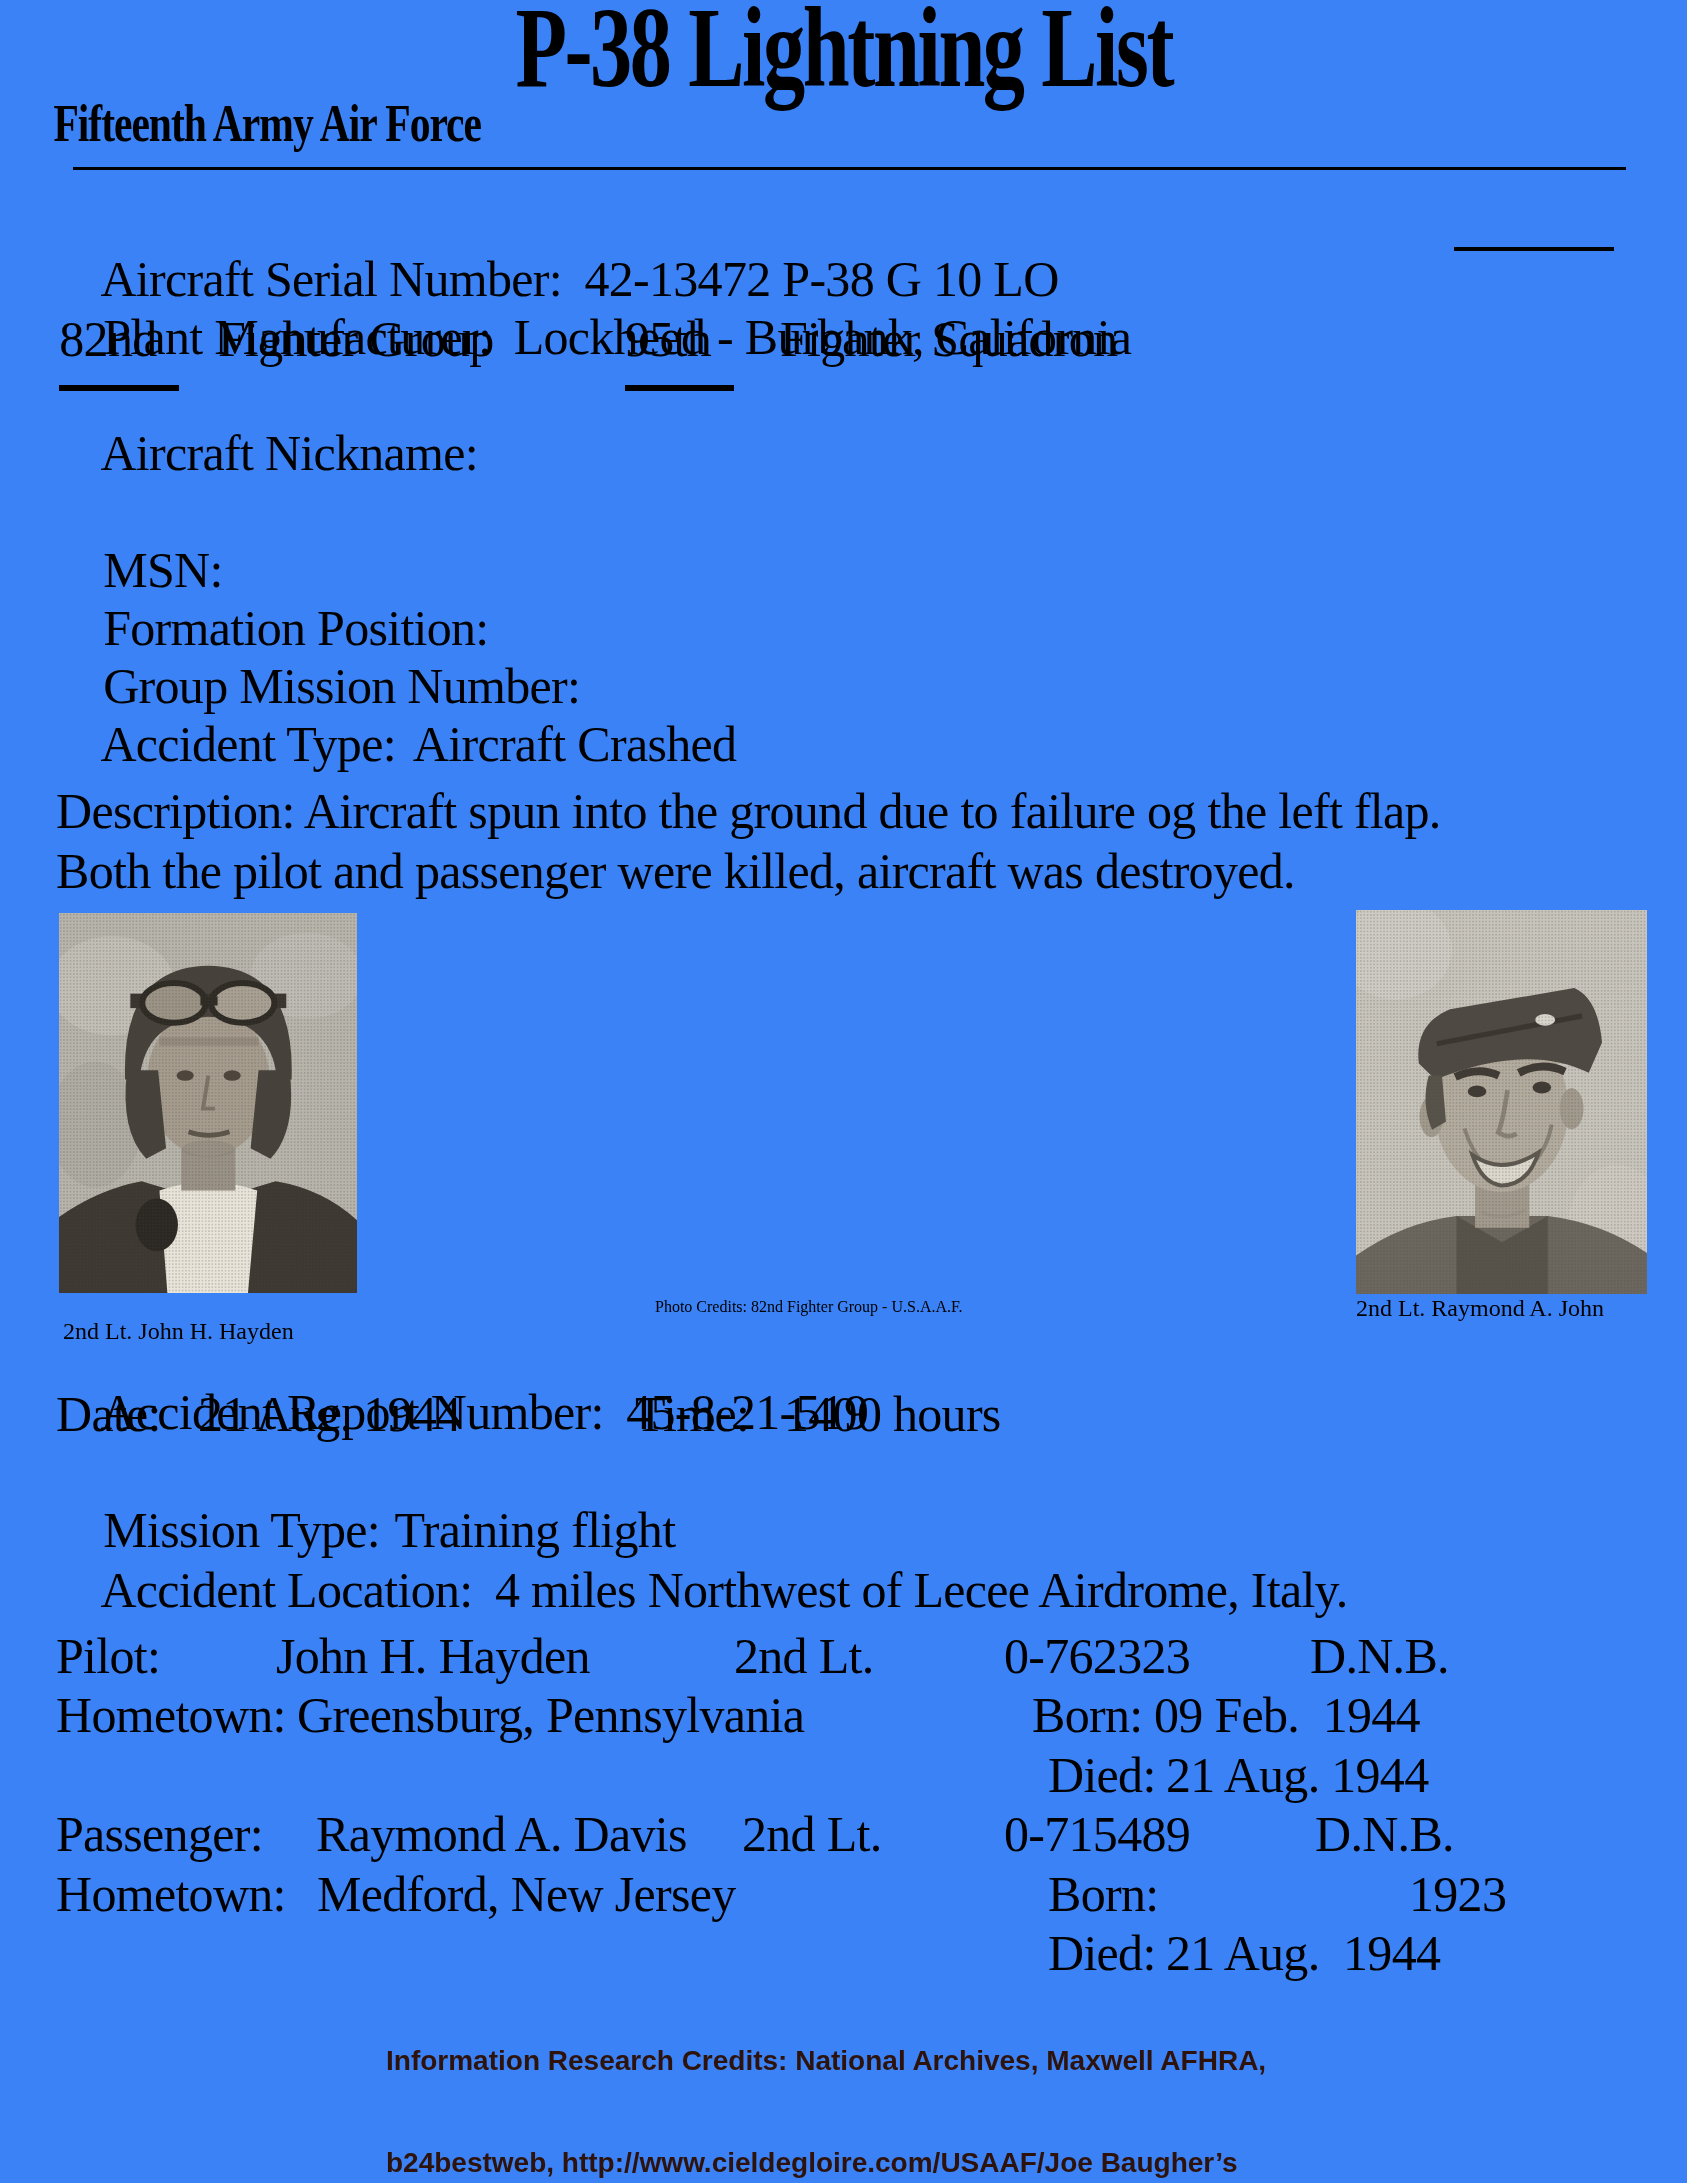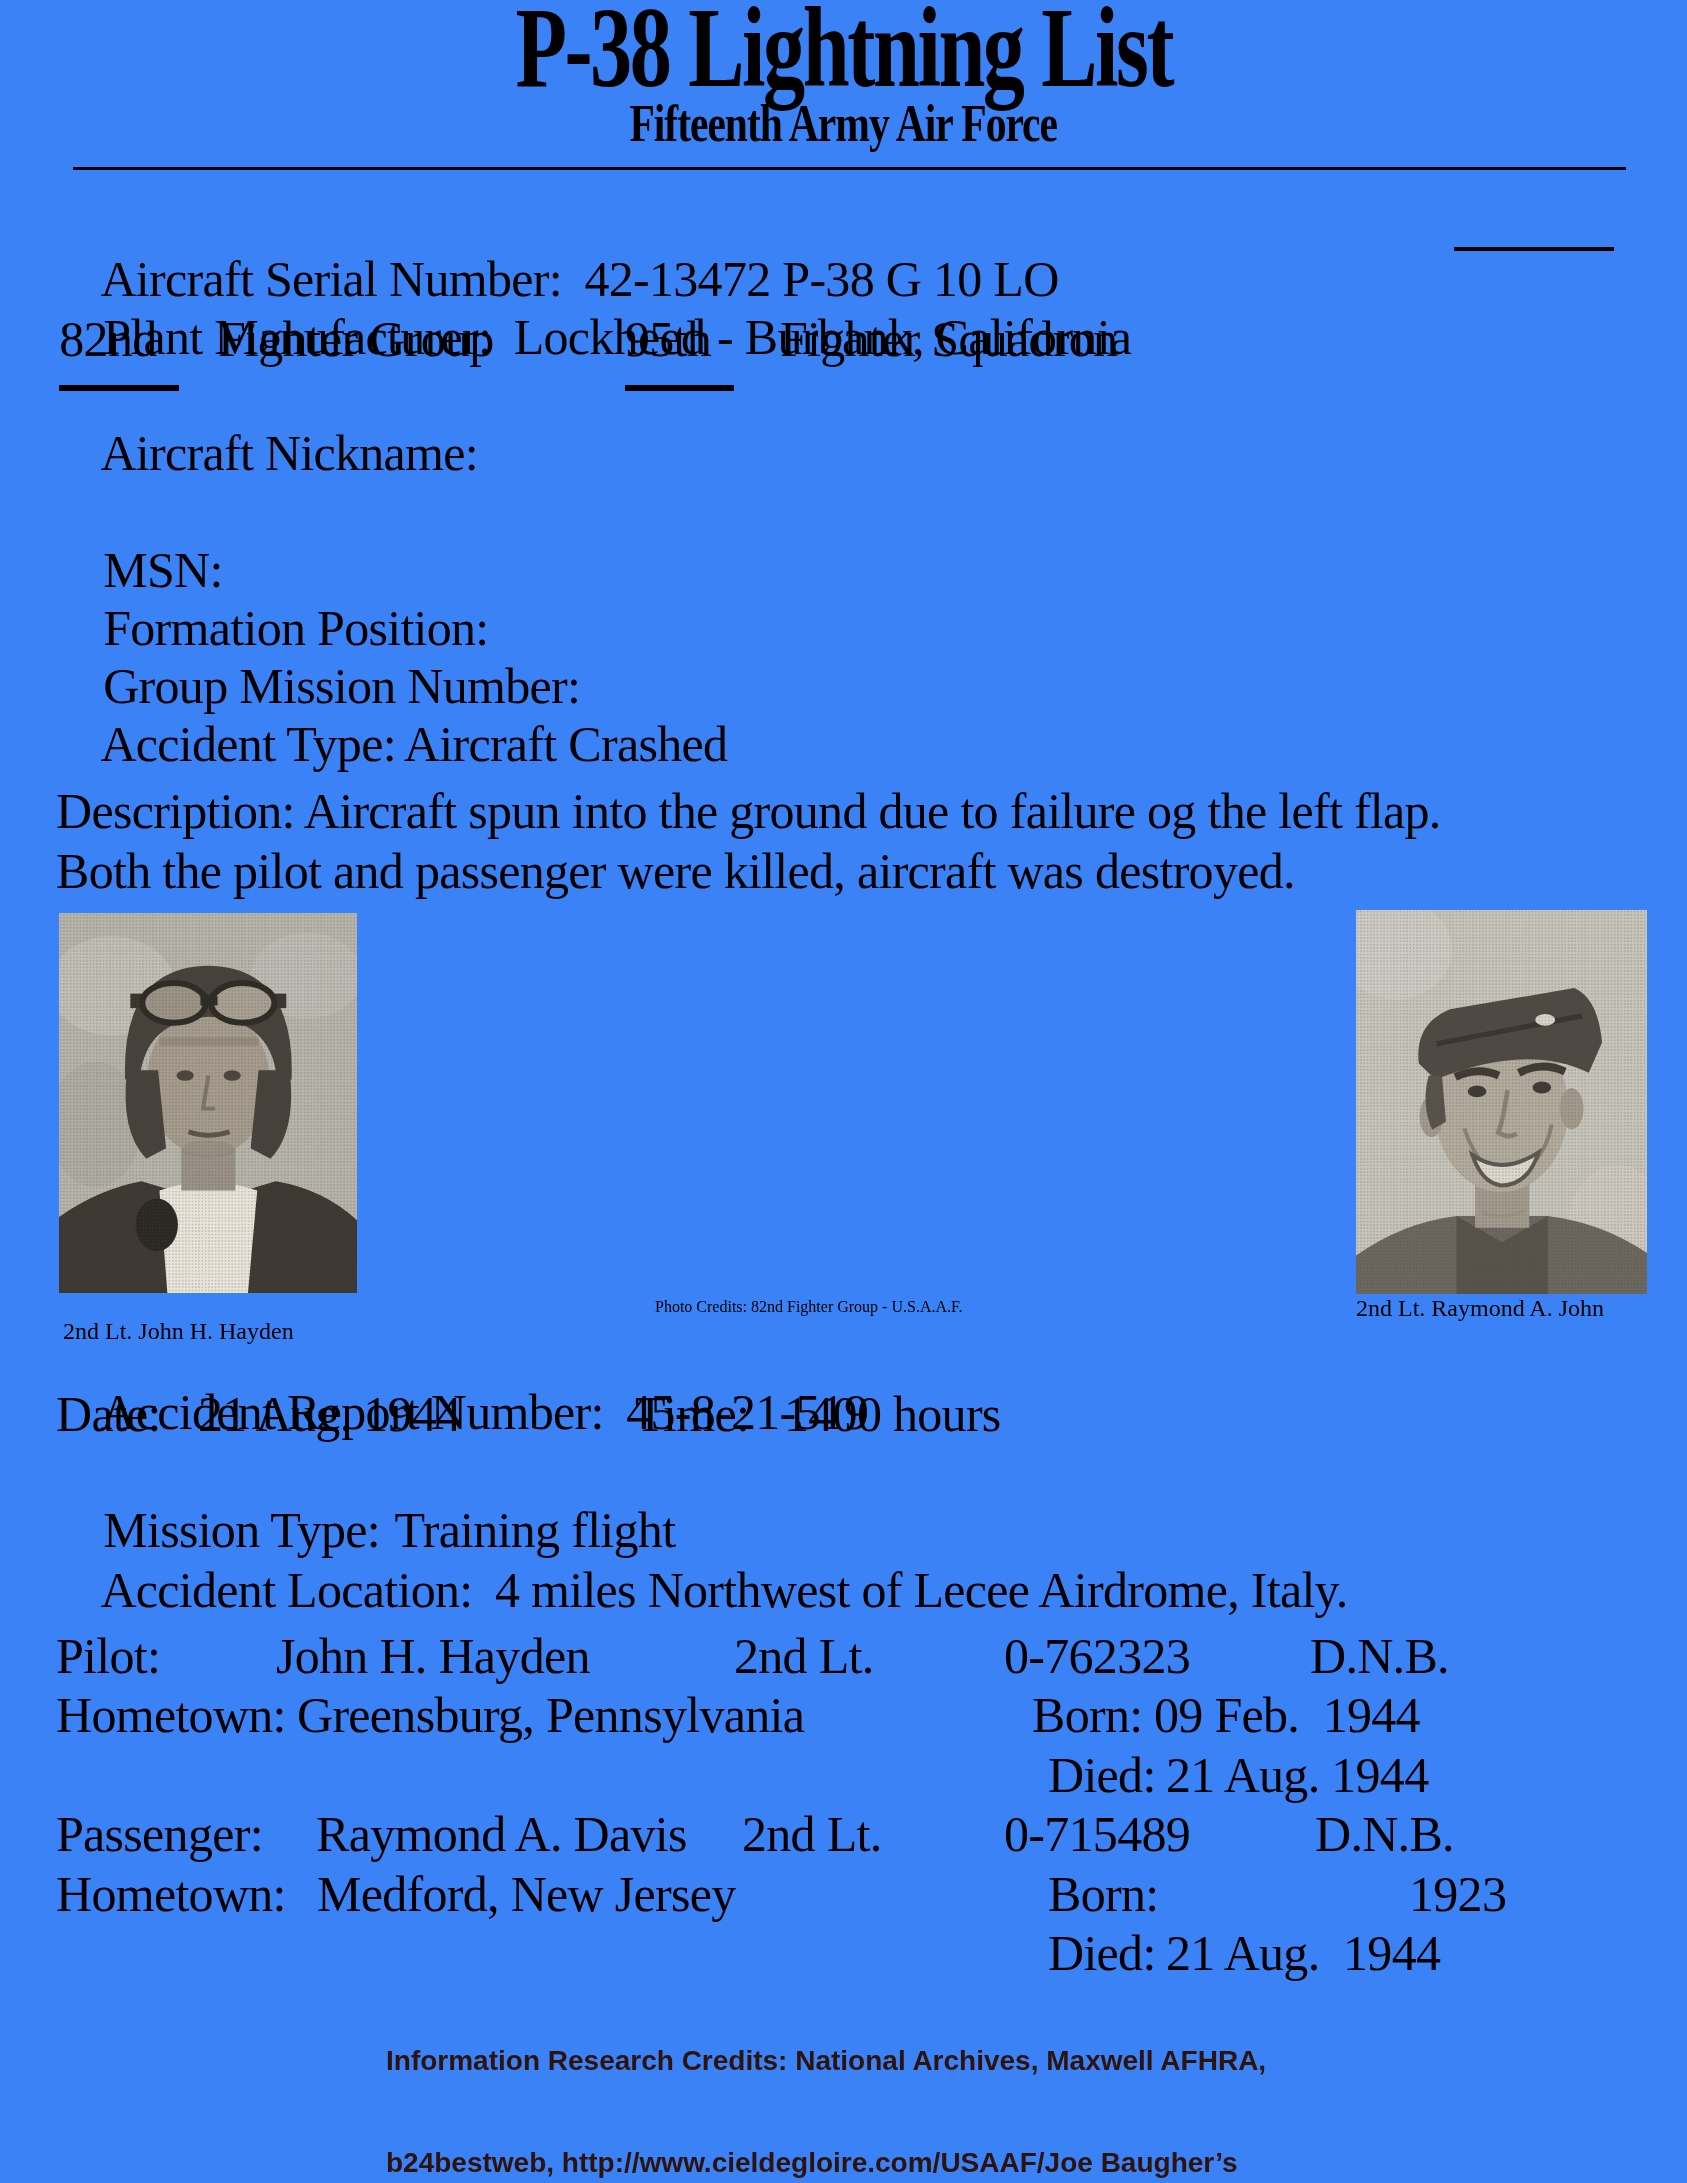--- a/index.html
+++ b/index.html
@@ -6,21 +6,21 @@
   .page{
     position:relative;width:1687px;height:2183px;background:#3b82f6;
     font-family:"Liberation Serif",serif;color:#000;overflow:hidden;
   }
   
   .title-wrap{position:absolute;top:-9.3px;left:0;width:100%;text-align:center;}
   .title-text{
     display:inline-block;font-weight:bold;font-size:114px;line-height:1.0;
     letter-spacing:-3.3px;transform:scaleX(0.74);transform-origin:center;white-space:pre;
   }
-  .subtitle-wrap{position:absolute;top:98px;left:0;width:100%;text-align:center;}
+  .subtitle-wrap{position:absolute;top:98px;left:0;width:100%;}
   .subtitle-text{
     display:inline-block;font-weight:bold;font-size:52px;line-height:1.0;
     letter-spacing:-1.3px;transform:scaleX(0.80);transform-origin:center;white-space:pre;
   }
   .rule{position:absolute;top:167px;left:73px;width:1553px;height:3.3px;background:#000;}
   
   .bl{
     position:absolute;left:56px;font-size:50px;line-height:56px;
     letter-spacing:-0.7px;white-space:pre;width:1614px;
   }
@@ -86,21 +86,21 @@
   <div class="bl" style="top:486px">
     <span class="lbl">MSN:</span>
   </div>
   <div class="bl" style="top:544px">
     <span class="lbl">Formation Position:</span>
   </div>
   <div class="bl" style="top:602px">
     <span class="lbl">Group Mission Number:</span>
   </div>
   <div class="bl" style="top:660px">
-    <span class="lbl">Accident Type:</span><span class="val" style="margin-left:8px">Aircraft Crashed</span>
+    <span class="lbl">Accident Type:</span><span class="val" style="margin-left:17px">Aircraft Crashed</span>
   </div>
 
   <div class="bl" style="top:783px">Description: Aircraft spun into the ground due to failure og the left flap.</div>
   <div class="bl" style="top:843px">Both the pilot and passenger were killed, aircraft was destroyed.</div>
 
   <div class="photo photo-left">
     <svg viewBox="0 0 451 575" preserveAspectRatio="none">
       <rect width="451" height="575" fill="#b7b4ac"></rect>
       <ellipse cx="80" cy="110" rx="95" ry="75" fill="#c6c3bb" opacity="0.7"></ellipse>
       <ellipse cx="375" cy="95" rx="85" ry="65" fill="#c2bfb7" opacity="0.6"></ellipse>

